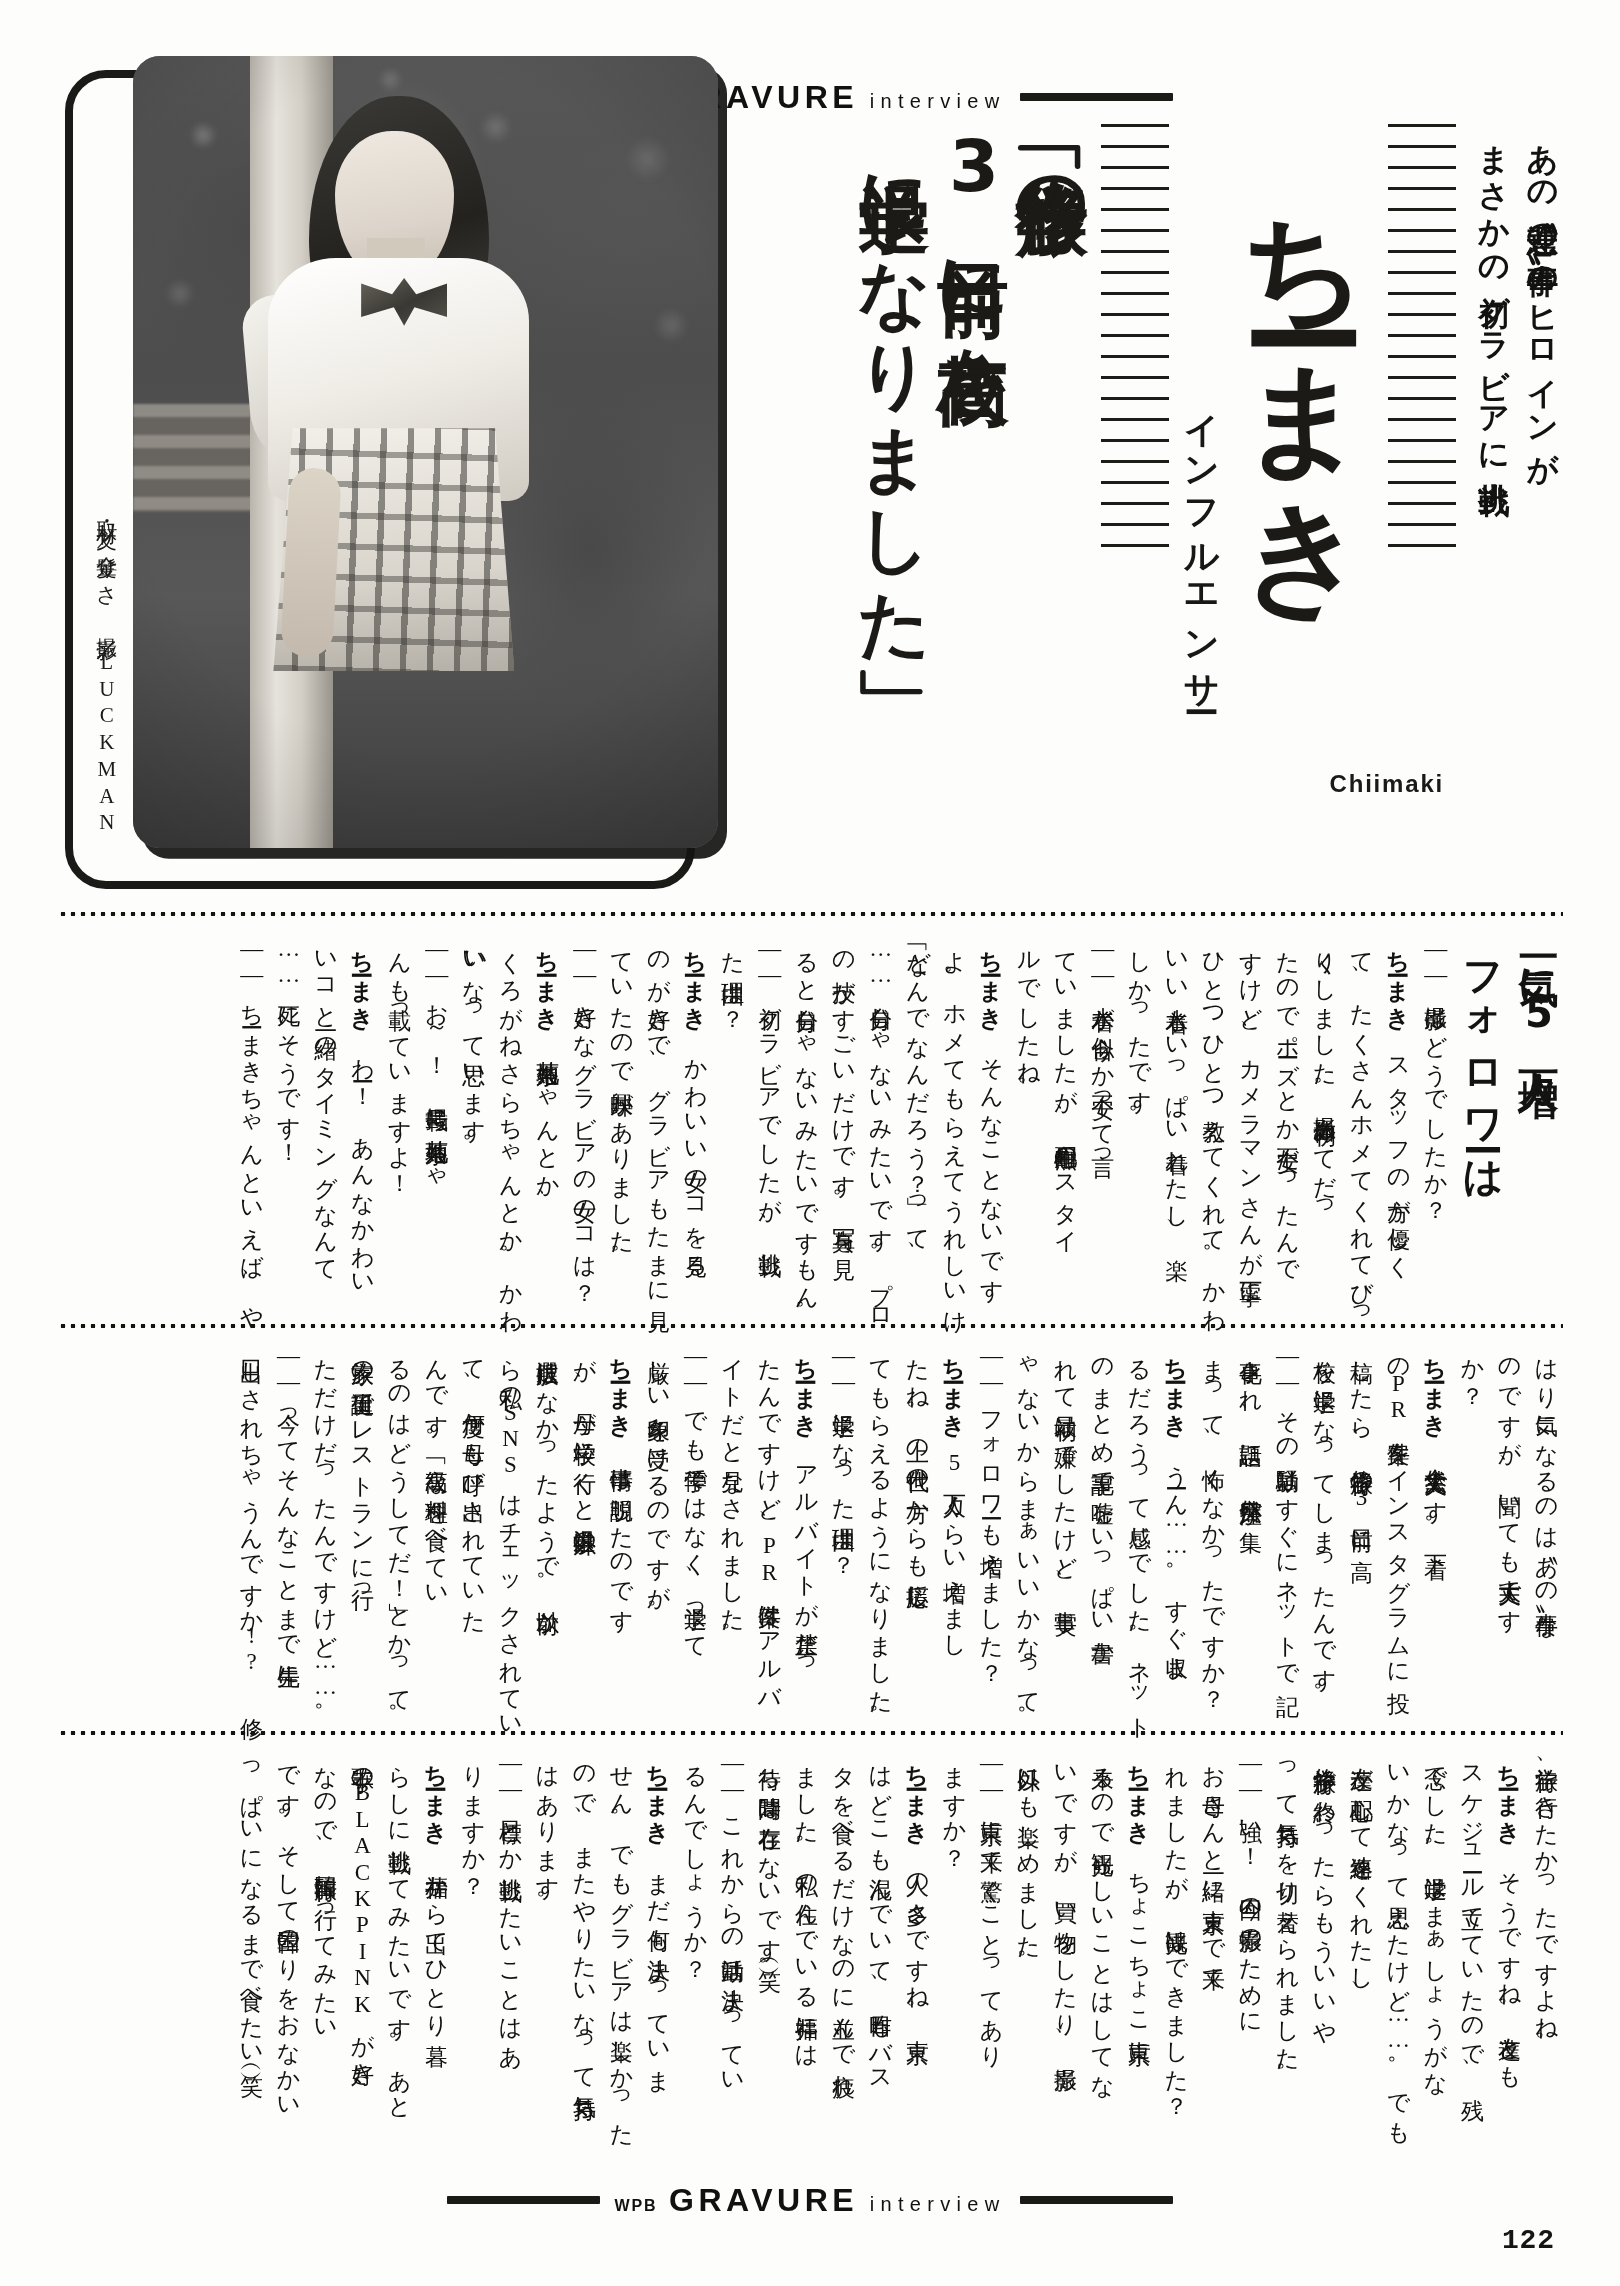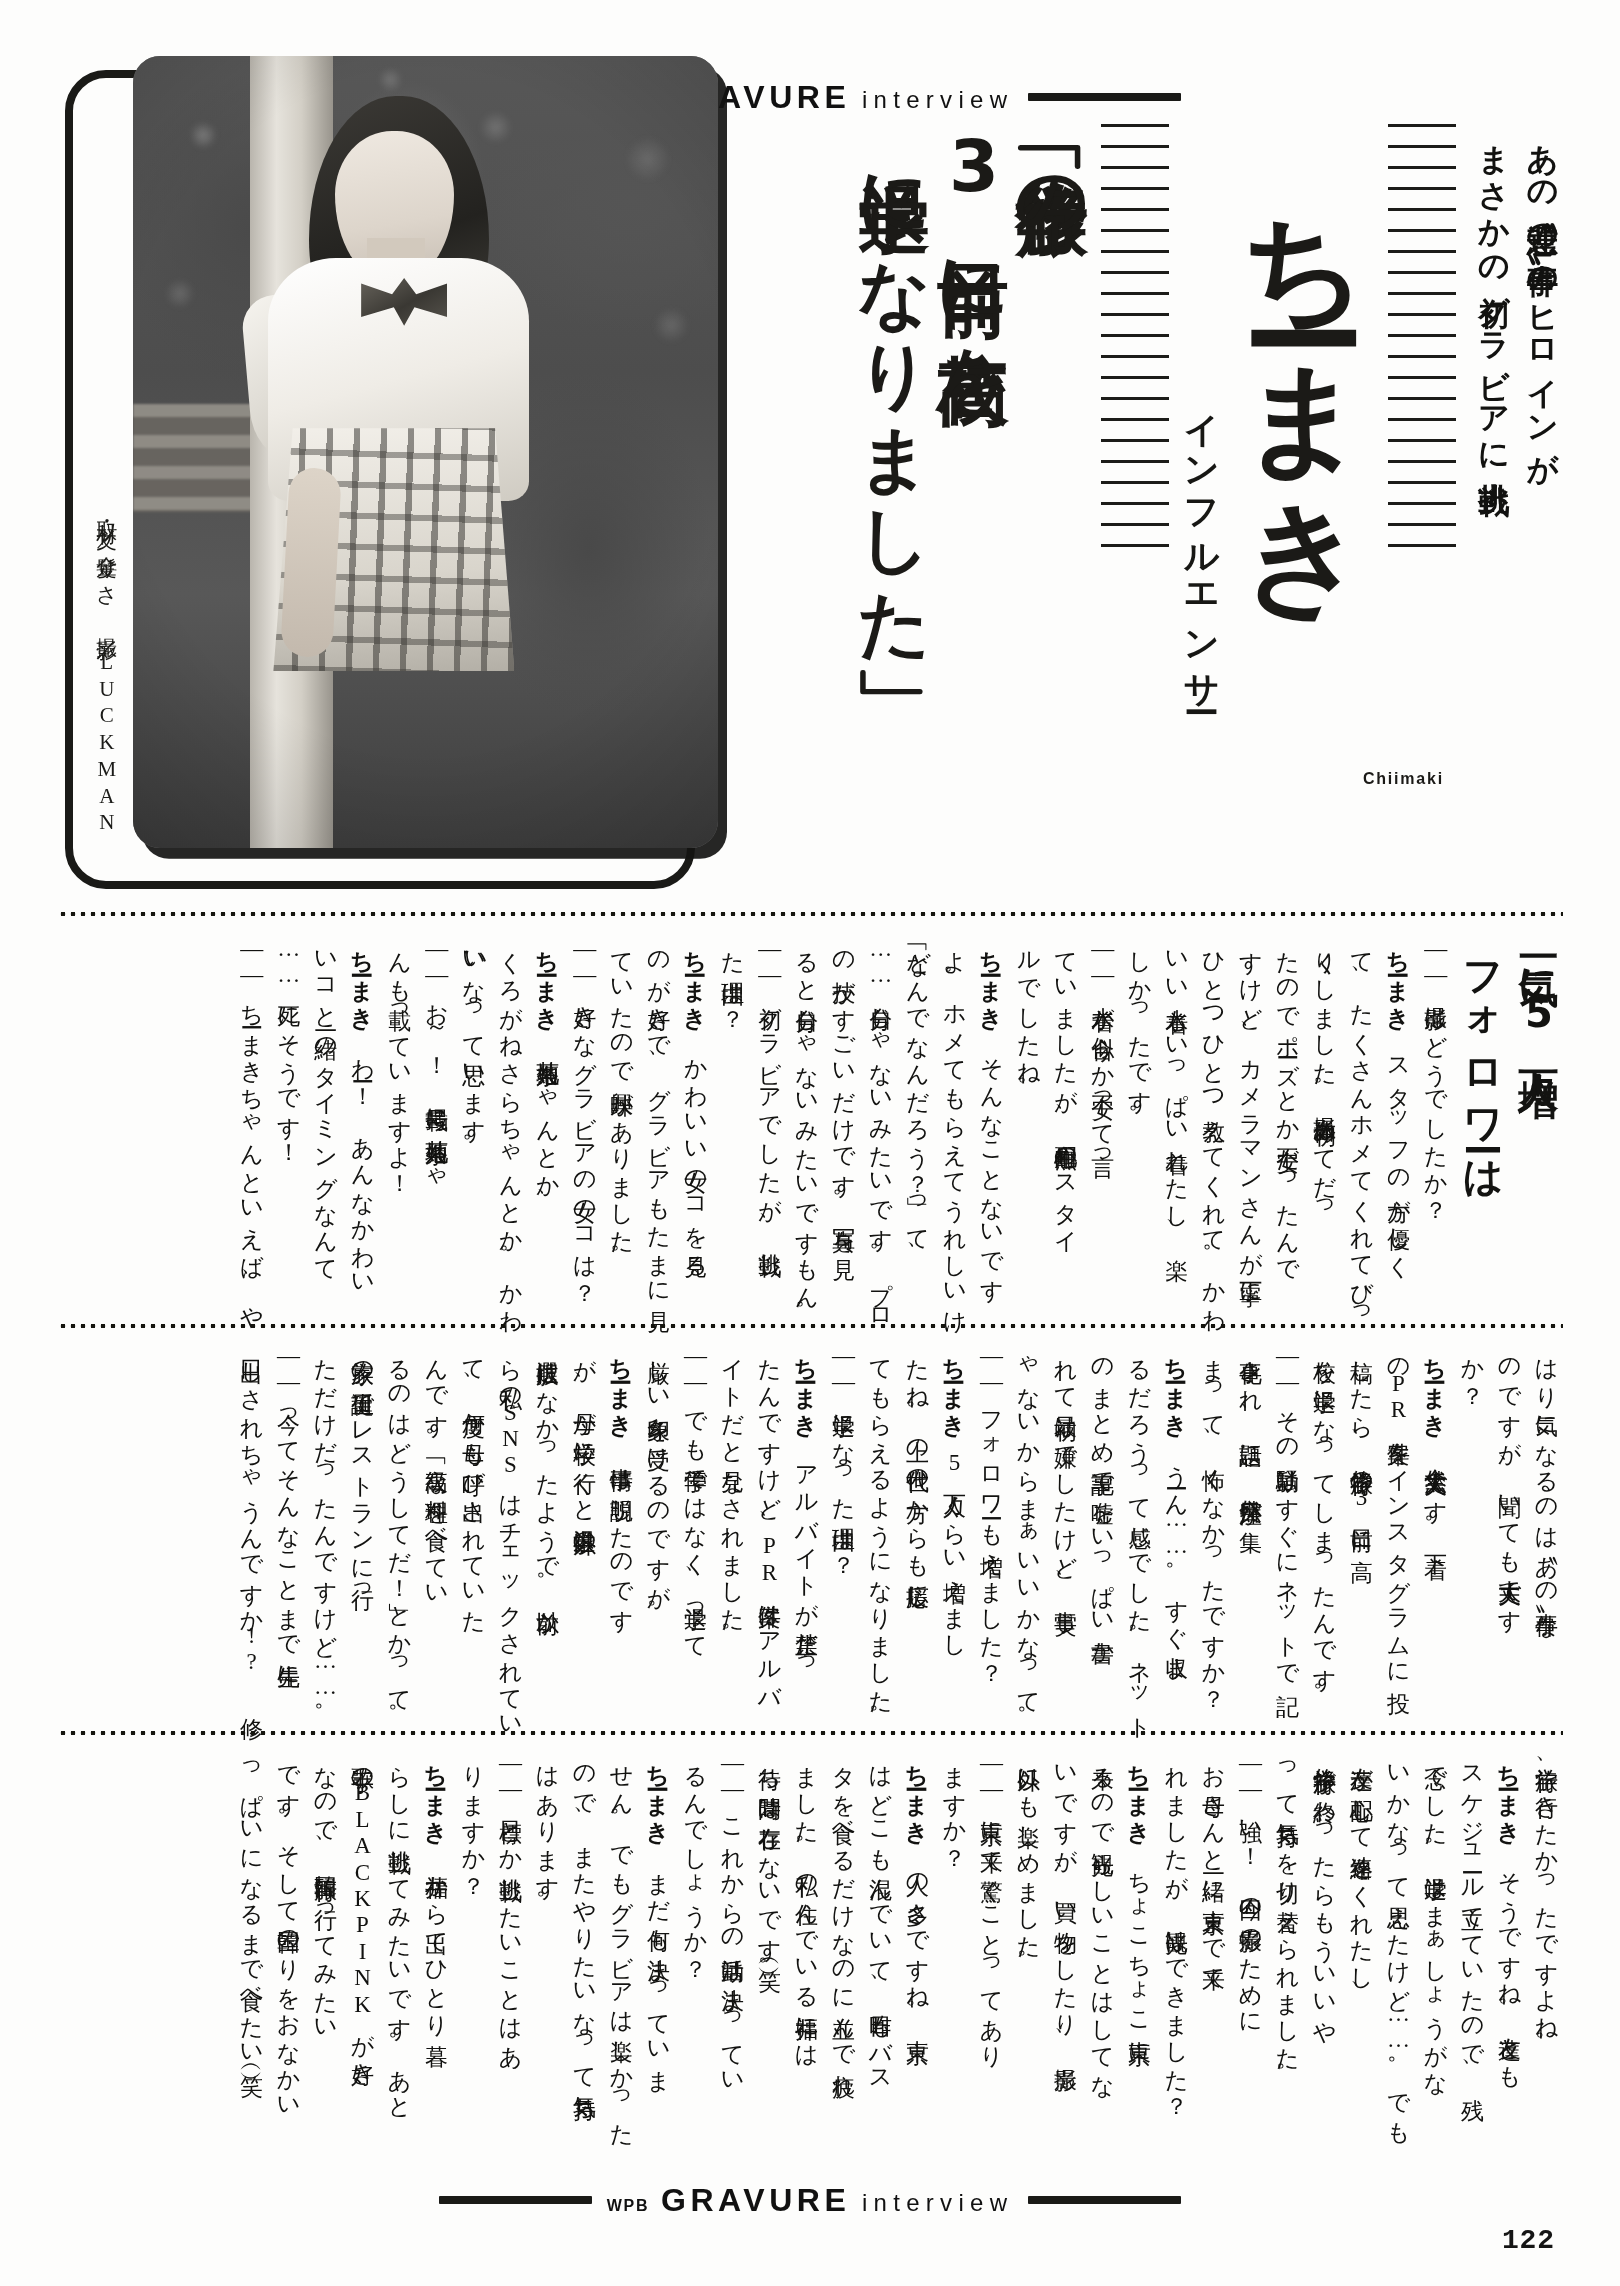--- a/index.html
+++ b/index.html
@@ -48,21 +48,21 @@
     font-size: 16px;
     font-weight: 700;
     letter-spacing: 1.8px;
   }
   .rh-grav {
     font-size: 32px;
     font-weight: 700;
     letter-spacing: 4.5px;
   }
   .rh-int {
-    font-size: 24px;
+    font-size: 20px;
     font-weight: 400;
     letter-spacing: 6.3px;
   }
 
   #running-head { top: 79px; }
   #running-foot { top: 2182px; }
 
   .page-number {
     position: absolute;
     right: 65px;
@@ -267,21 +267,21 @@
     color: #1b1a17;
     margin: 0 14.4px 0 14.4px;
     padding-top: 16px;
   }
   #name-romaji {
     position: absolute;
     right: 176px;
     top: 770px;
     font-family: "Liberation Sans", "DejaVu Sans", sans-serif;
     font-weight: 700;
-    font-size: 16px;
+    font-size: 24px;
     letter-spacing: 1.8px;
     color: #1b1a17;
   }
   
   #role-col {
     font-family: "Liberation Sans", "DejaVu Sans", sans-serif;
     font-weight: 700;
     font-size: 35px;
     letter-spacing: 3.6px;
     color: #171714;

